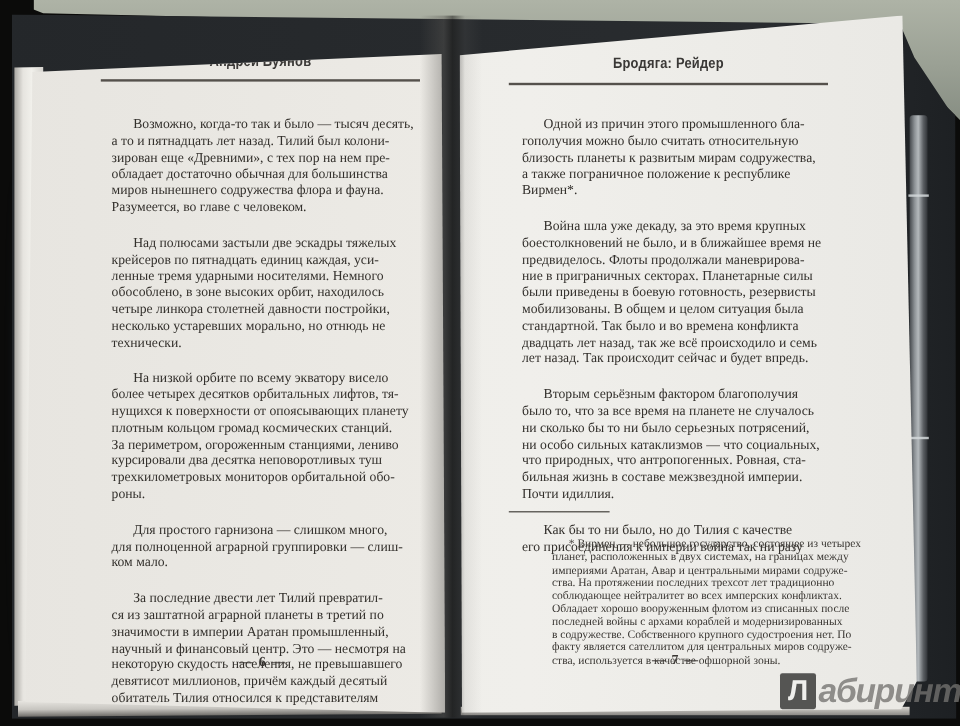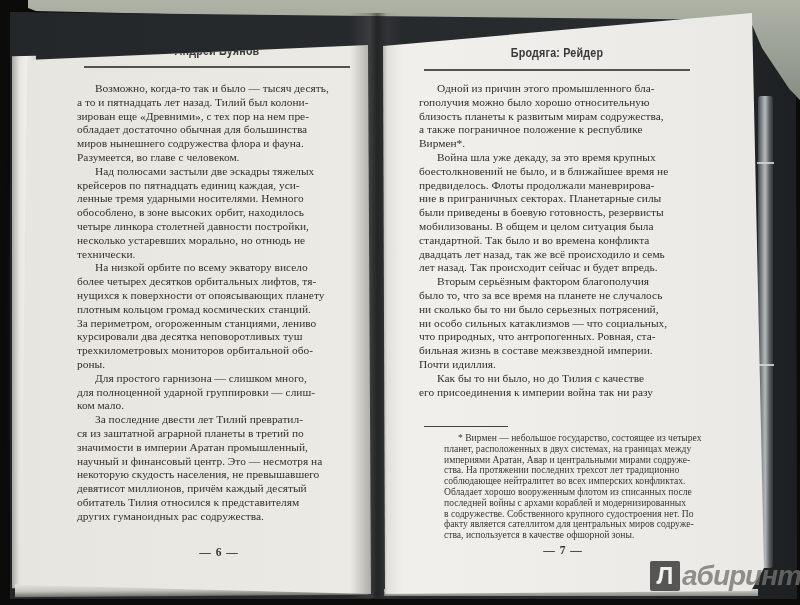--- a/index.html
+++ b/index.html
@@ -63,21 +63,21 @@
   
   .running-head{
     width:266px;text-align:center;
     font-family:"Liberation Sans","DejaVu Sans",sans-serif;
     font-weight:bold;font-size:12.5px;color:#3a3836;
     transform:scaleX(.86);transform-origin:center;
     letter-spacing:.2px;white-space:nowrap;
   }
   .head-rule{height:2px;background:#55514c;}
   .body-text{color:#33302c;font-size:11.4px;line-height:13.8px;}
-  .para{margin:0;white-space:pre;text-indent:18px;}
+  .para{margin:16px;white-space:pre;text-indent:18px;}
   .footnote-rule{height:1px;background:#45423e;}
   .footnote-text{color:#3a3733;font-size:9.6px;line-height:10.8px;}
   .footnote-text .para{text-indent:14px;}
   .page-number{
     width:266px;text-align:center;font-weight:bold;font-size:11.5px;
     color:#393633;letter-spacing:1px;white-space:nowrap;
   }
   
   .watermark{left:650px;top:558px;height:36px;display:flex;align-items:center;z-index:30;}
   .wm-box{
@@ -125,40 +125,40 @@
 технически.</p>
     <p class="para">На низкой орбите по всему экватору висело
 более четырех десятков орбитальных лифтов, тя-
 нущихся к поверхности от опоясывающих планету
 плотным кольцом громад космических станций.
 За периметром, огороженным станциями, лениво
 курсировали два десятка неповоротливых туш
 трехкилометровых мониторов орбитальной обо-
 роны.</p>
     <p class="para">Для простого гарнизона — слишком много,
-для полноценной ударной группировки — слиш-
+для полноценной аграрной группировки — слиш-
 ком мало.</p>
     <p class="para">За последние двести лет Тилий превратил-
 ся из заштатной аграрной планеты в третий по
 значимости в империи Аратан промышленный,
 научный и финансовый центр. Это — несмотря на
 некоторую скудость населения, не превышавшего
 девятисот миллионов, причём каждый десятый
 обитатель Тилия относился к представителям
 других гуманоидных рас содружества.</p>
   </div>
   <div class="abs page-number" style="left:86px;top:546px;">— 6 —</div>
 </div>
 
 <div class="abs page right-page">
   <div class="abs running-head" style="left:424px;top:46px;">Бродяга: Рейдер</div>
   <div class="abs head-rule" style="left:424px;top:69px;width:266px;"></div>
   <div class="abs body-text" style="left:419px;top:82px;width:292px;">
     <p class="para">Одной из причин этого промышленного бла-
-гополучия можно было хорошо относительную
+гополучия можно было считать относительную
 близость планеты к развитым мирам содружества,
 а также пограничное положение к республике
 Вирмен*.</p>
     <p class="para">Война шла уже декаду, за это время крупных
 боестолкновений не было, и в ближайшее время не
 предвиделось. Флоты продолжали маневрирова-
 ние в приграничных секторах. Планетарные силы
 были приведены в боевую готовность, резервисты
 мобилизованы. В общем и целом ситуация была
 стандартной. Так было и во времена конфликта

